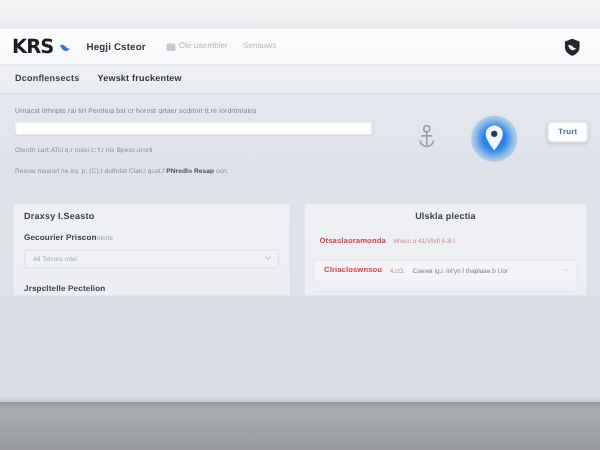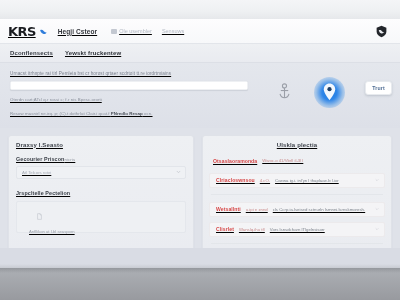--- a/index.html
+++ b/index.html
@@ -25,24 +25,23 @@
     position: absolute; left: 0; top: 268px; width: 400px; height: 32px;
     background: linear-gradient(180deg, rgba(170,173,178,0.95) 0%, #a9acb1 18%, #989a9f 100%);
   }
   .bottom-band::before{
     content:""; position:absolute; left:0; top:0; width:400px; height:5px;
     background: linear-gradient(180deg, rgba(120,123,128,0.45), rgba(160,163,168,0));
   }
 
   
   .app {
-    position: absolute; left: 0; top: 19px; width: 400px; height: 229px;
+    position: absolute; left: 0; top: 19px; width: 400px; height: 178px;
     background: #dfe2e9;
     overflow: hidden;
-    text-decoration: underline;
   }
 
   
   .header {
     position: relative;
     height: 25px;
     background: linear-gradient(180deg,#fdfdfe 0%, #f7f8fa 100%);
     border-bottom: 1px solid #e2e5ea;
     display: flex; align-items: center;
     padding: 0 8px;

